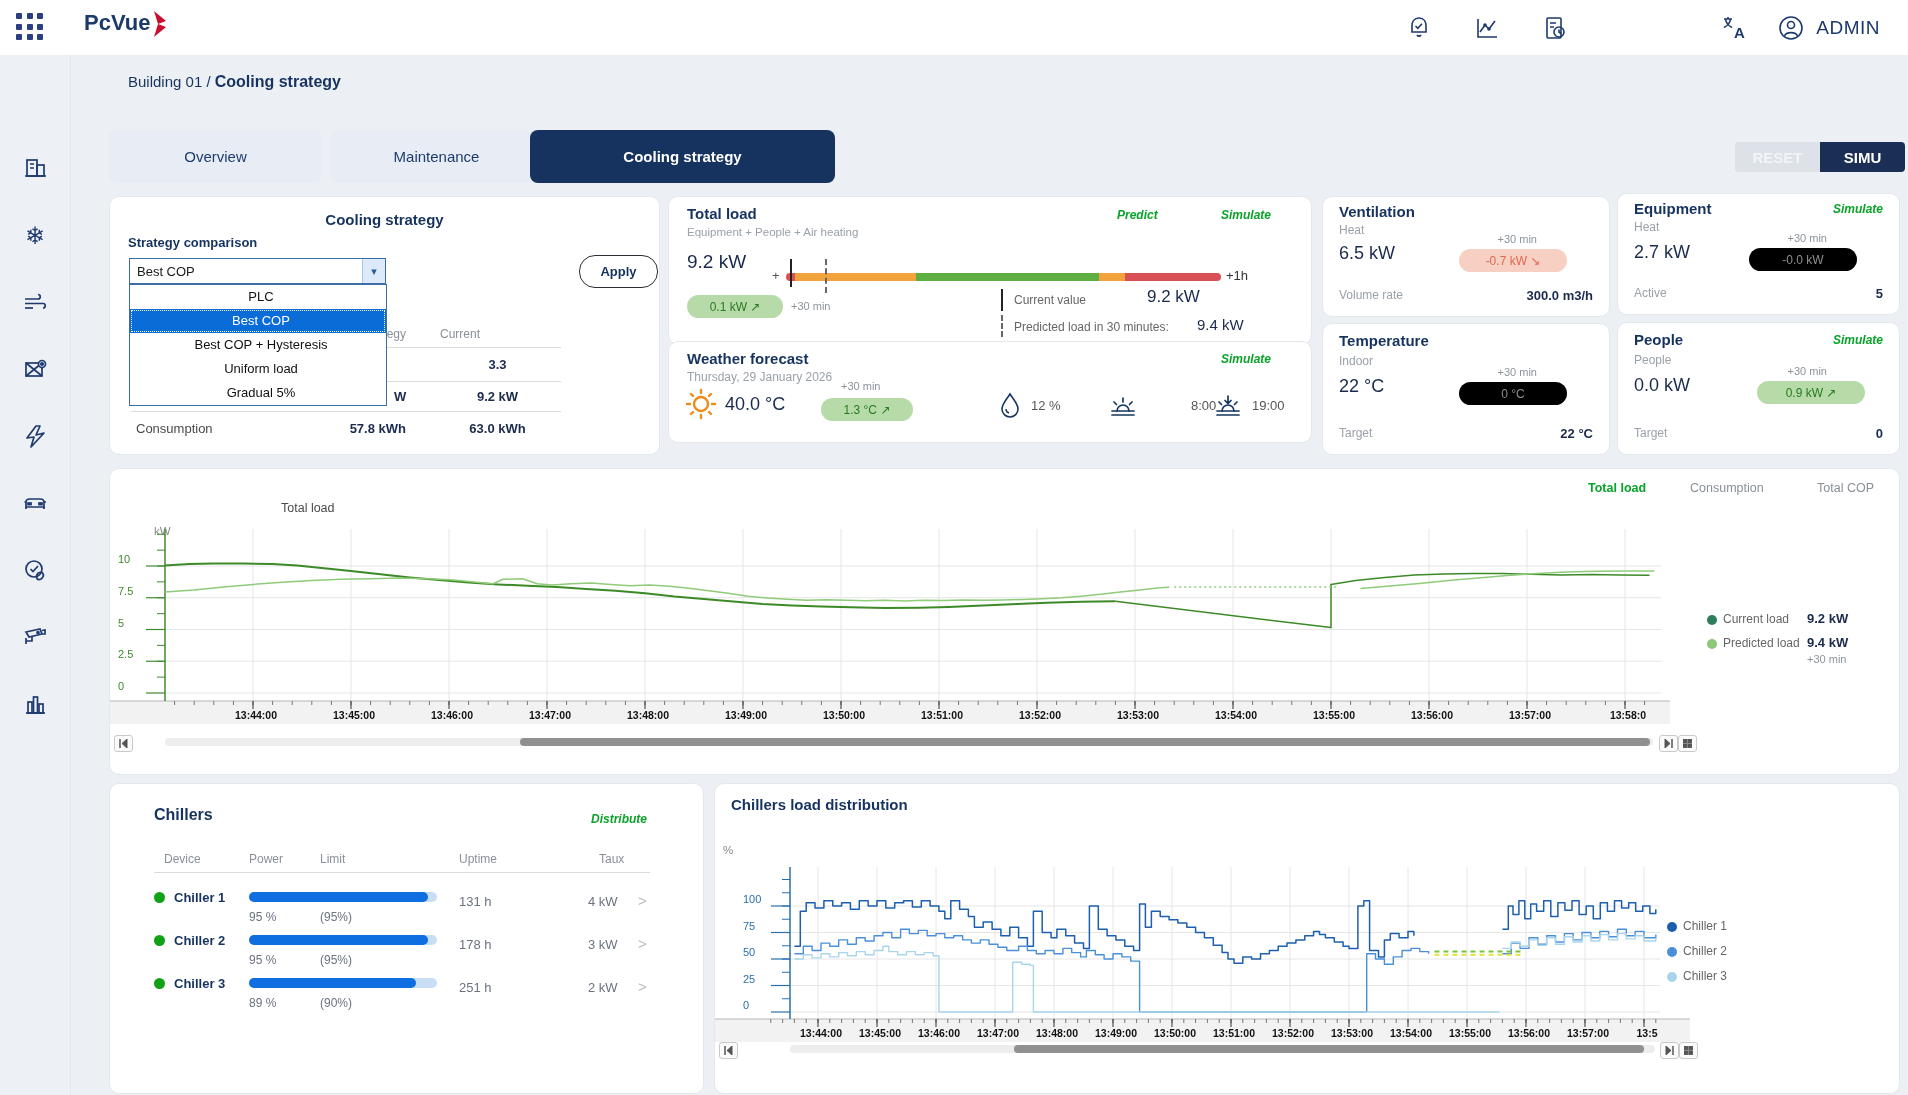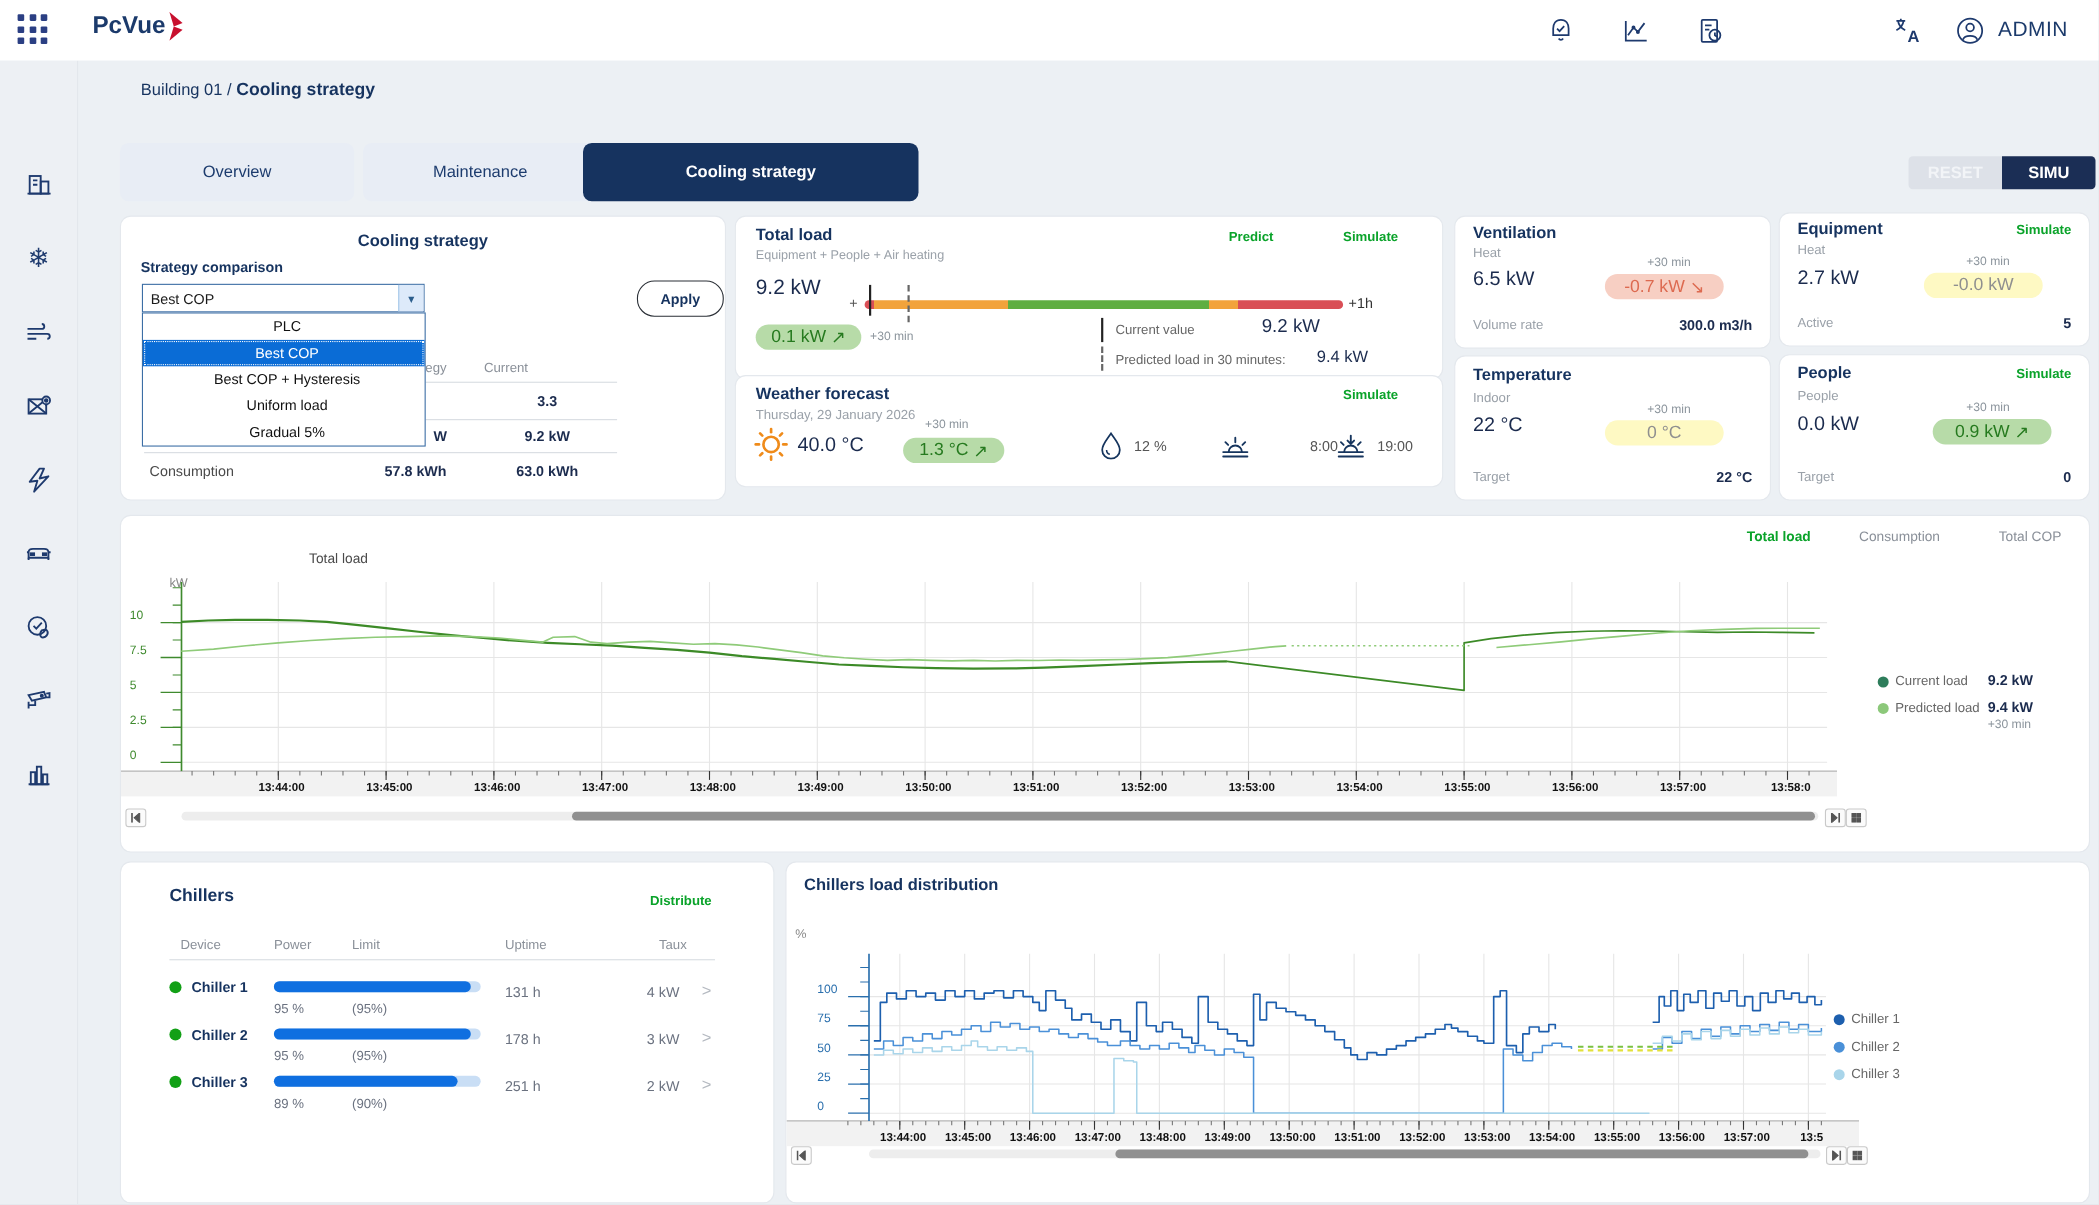--- a/index.html
+++ b/index.html
@@ -24,25 +24,25 @@
   .content{position:absolute;left:71px;top:55px;width:1837px;height:1040px;}
   .breadcrumb{position:absolute;left:57px;top:18px;font-size:15px;color:#16335f;}
   .breadcrumb b{font-size:16px;}
   .tab{position:absolute;top:75px;height:53px;border-radius:8px;background:#e8edf5;color:#1d3c6e;font-size:15px;display:flex;align-items:center;justify-content:center;cursor:pointer;}
   .tab.active{background:#16335f;color:#fff;font-weight:bold;}
   .simbtn{position:absolute;top:87px;height:30px;width:85px;font-size:15px;display:flex;align-items:center;justify-content:center;cursor:pointer;font-weight:bold;}
   .card{position:absolute;background:#fff;border:1px solid #e4e8ed;border-radius:10px;box-sizing:border-box;}
   .ctitle{font-size:15px;font-weight:bold;color:#16335f;}
   .glabel{font-size:12px;color:#9aa1a9;}
   .val-lg{font-size:19px;color:#1b2b4e;}
-  .green-link{font-size:12px;font-weight:bold;color:#0aa32a;cursor:pointer;}
-  .pill{border-radius:12px;font-size:16px;display:flex;align-items:center;justify-content:center;height:23px;}
+  .green-link{font-size:12px;font-weight:bold;color:#0aa32a;cursor:pointer;font-style:italic;}
+  .pill{border-radius:12px;font-size:12px;display:flex;align-items:center;justify-content:center;height:23px;}
   .pill.green{background:#b7dba8;color:#267a1f;}
   .pill.red{background:#f7cfc3;color:#dd6a50;}
-  .pill.gray{background:#fef9c3;color:#8f8f8f;}
+  .pill.gray{background:#000000;color:#8f8f8f;}
   .note{font-size:11px;color:#8b949c;}
   .navyb{color:#1b2b4e;font-weight:bold;}
   
   .select{position:absolute;left:19px;top:61px;width:257px;height:26px;border:1px solid #3c6ea5;background:#fff;box-sizing:border-box;font-size:13px;color:#1a1a1a;display:flex;align-items:center;padding-left:7px;cursor:pointer;z-index:6;}
   .select .chev{position:absolute;right:0;top:0;width:22px;height:24px;background:#ddeafa;border-left:1px solid #a5c7e8;display:flex;align-items:center;justify-content:center;color:#2b5d8c;font-size:11px;}
   .dd-list{position:absolute;left:19px;top:87px;width:258px;background:#fff;border:1px solid #3c6ea5;box-sizing:border-box;z-index:6;text-align:center;}
   .dd-opt{height:24px;line-height:24px;font-size:13px;color:#111;padding-left:6px;cursor:pointer;}
   .dd-opt.sel{background:#0a6cd6;color:#fff;outline:1px dotted #fff;outline-offset:-2px;}
   
   .stbl-row{position:absolute;left:21px;width:430px;}

